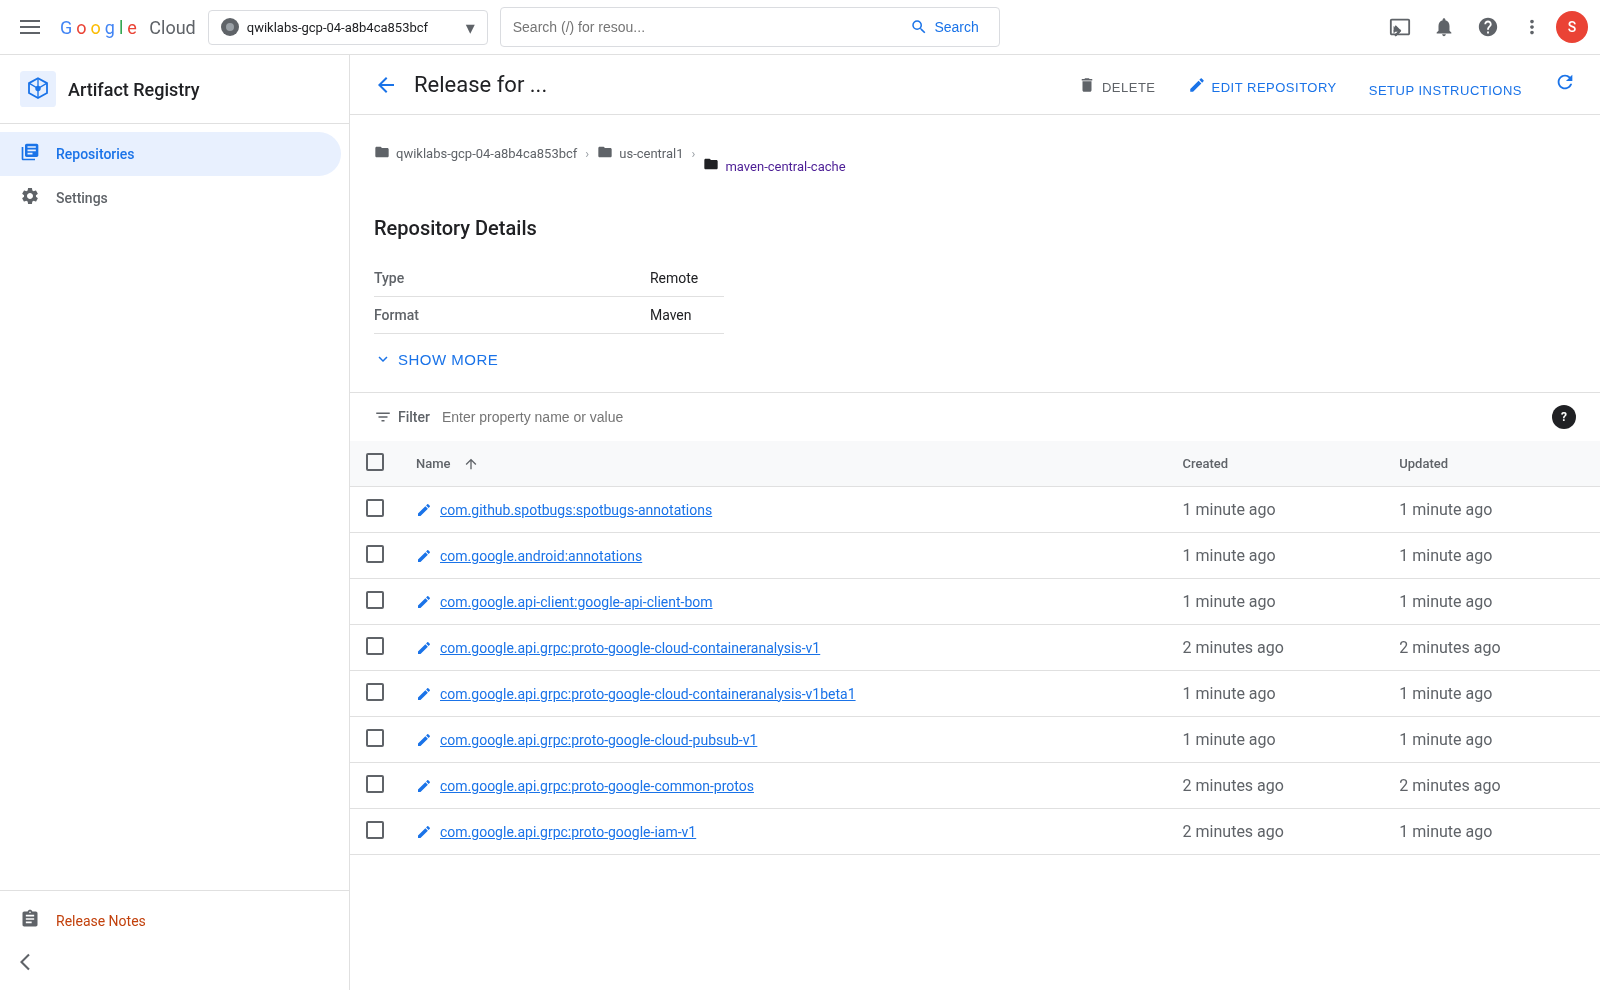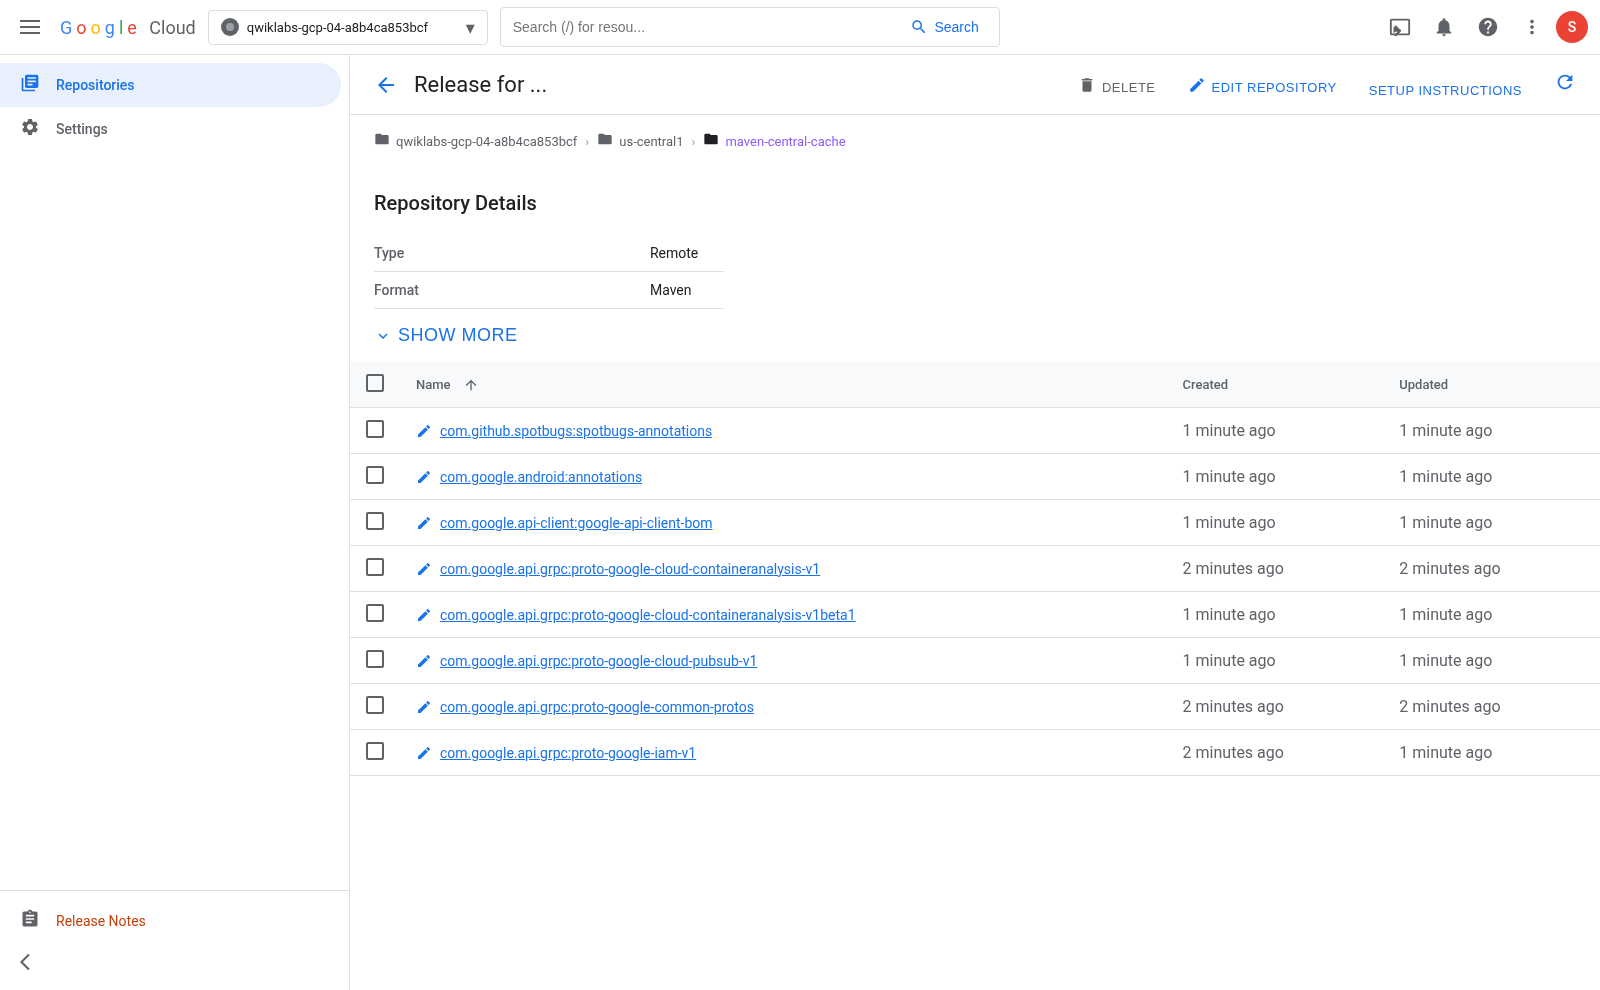--- a/index.html
+++ b/index.html
@@ -218,21 +218,21 @@
       font-size: 13px;
       color: #5f6368;
     }
     .breadcrumb-item {
       display: flex;
       align-items: center;
       gap: 6px;
       cursor: pointer;
       color: #5f6368;
     }
-    .breadcrumb-item.active { color: #8b5cf6; }
+    .breadcrumb-item.active { color: #4c1d95; margin-top: 25px; }
     .breadcrumb-arrow { color: #9aa0a6; }
     .bc-folder-icon { font-size: 16px; }
 
     
     .repo-details {
       padding: 24px 24px 16px;
     }
     .repo-details-title { font-size: 20px; font-weight: 500; margin-bottom: 20px; }
     .details-table { border-collapse: collapse; min-width: 350px; }
     .details-table td {
@@ -244,21 +244,21 @@
     .details-table td:last-child { color: #202124; }
     .show-more-btn {
       display: flex;
       align-items: center;
       gap: 6px;
       margin-top: 16px;
       background: none;
       border: none;
       cursor: pointer;
       color: #1a73e8;
-      font-size: 18px;
+      font-size: 15px;
       font-weight: 500;
       text-transform: uppercase;
       letter-spacing: 0.5px;
     }
 
     
     .filter-bar {
       display: flex;
       align-items: center;
       gap: 12px;
@@ -385,20 +385,31 @@
           <path d="M12 8c1.1 0 2-.9 2-2s-.9-2-2-2-2 .9-2 2 .9 2 2 2zm0 2c-1.1 0-2 .9-2 2s.9 2 2 2 2-.9 2-2-.9-2-2-2zm0 6c-1.1 0-2 .9-2 2s.9 2 2 2 2-.9 2-2-.9-2-2-2z"></path>
         </svg>
     </button>
     <div class="avatar">S</div>
   </div>
 </div>
 
 <div class="main-layout">
 
   <div class="sidebar">
+    <div class="sidebar-header">
+      <div class="sidebar-icon">
+        <svg width="36" height="36" viewBox="0 0 40 40" fill="none">
+          <rect width="40" height="40" rx="4" fill="#e8f0fe"></rect>
+          <path d="M20 8l10 5.5v11L20 30 10 24.5v-11L20 8z" stroke="#1a73e8" stroke-width="2" fill="none"></path>
+          <path d="M20 8v22M10 13.5l10 6 10-6" stroke="#1a73e8" stroke-width="1.5" fill="none"></path>
+          <circle cx="20" cy="19.5" r="3" fill="#1a73e8"></circle>
+        </svg>
+      </div>
+      <span class="sidebar-title">Artifact Registry</span>
+    </div>
     <div class="sidebar-nav">
       <div class="sidebar-item active">
         <span class="item-icon">
           <svg width="20" height="20" viewBox="0 0 24 24" fill="#1a73e8">
               <path d="M4 6H2v14c0 1.1.9 2 2 2h14v-2H4V6zm16-4H8c-1.1 0-2 .9-2 2v12c0 1.1.9 2 2 2h12c1.1 0 2-.9 2-2V4c0-1.1-.9-2-2-2zm-1 9H9V9h10v2zm-4 4H9v-2h6v2zm4-8H9V5h10v2z"></path>
             </svg>
         </span>
         <span class="item-label">Repositories</span>
       </div>
       <div class="sidebar-item">
@@ -508,20 +519,30 @@
         </tbody>
       </table>
       <button class="show-more-btn">
         <svg width="18" height="18" viewBox="0 0 24 24" fill="#1a73e8">
             <path d="M16.59 8.59L12 13.17 7.41 8.59 6 10l6 6 6-6z"></path>
           </svg>
         <span>SHOW MORE</span>
       </button>
     </div>
 
+    <div class="filter-bar">
+      <div class="filter-icon-wrap">
+        <svg width="18" height="18" viewBox="0 0 24 24" fill="#5f6368">
+            <path d="M10 18h4v-2h-4v2zM3 6v2h18V6H3zm3 7h12v-2H6v2z"></path>
+          </svg>
+        <span>Filter</span>
+      </div>
+      <input class="filter-input" type="text" placeholder="Enter property name or value" style="">
+      <div class="filter-help">?</div>
+    </div>
 
     <table class="packages-table">
       <thead>
         <tr>
           <th class="checkbox-cell">
             <span class="pkg-checkbox"></span>
           </th>
           <th>
             <div class="th-name">
               <span>Name</span>

